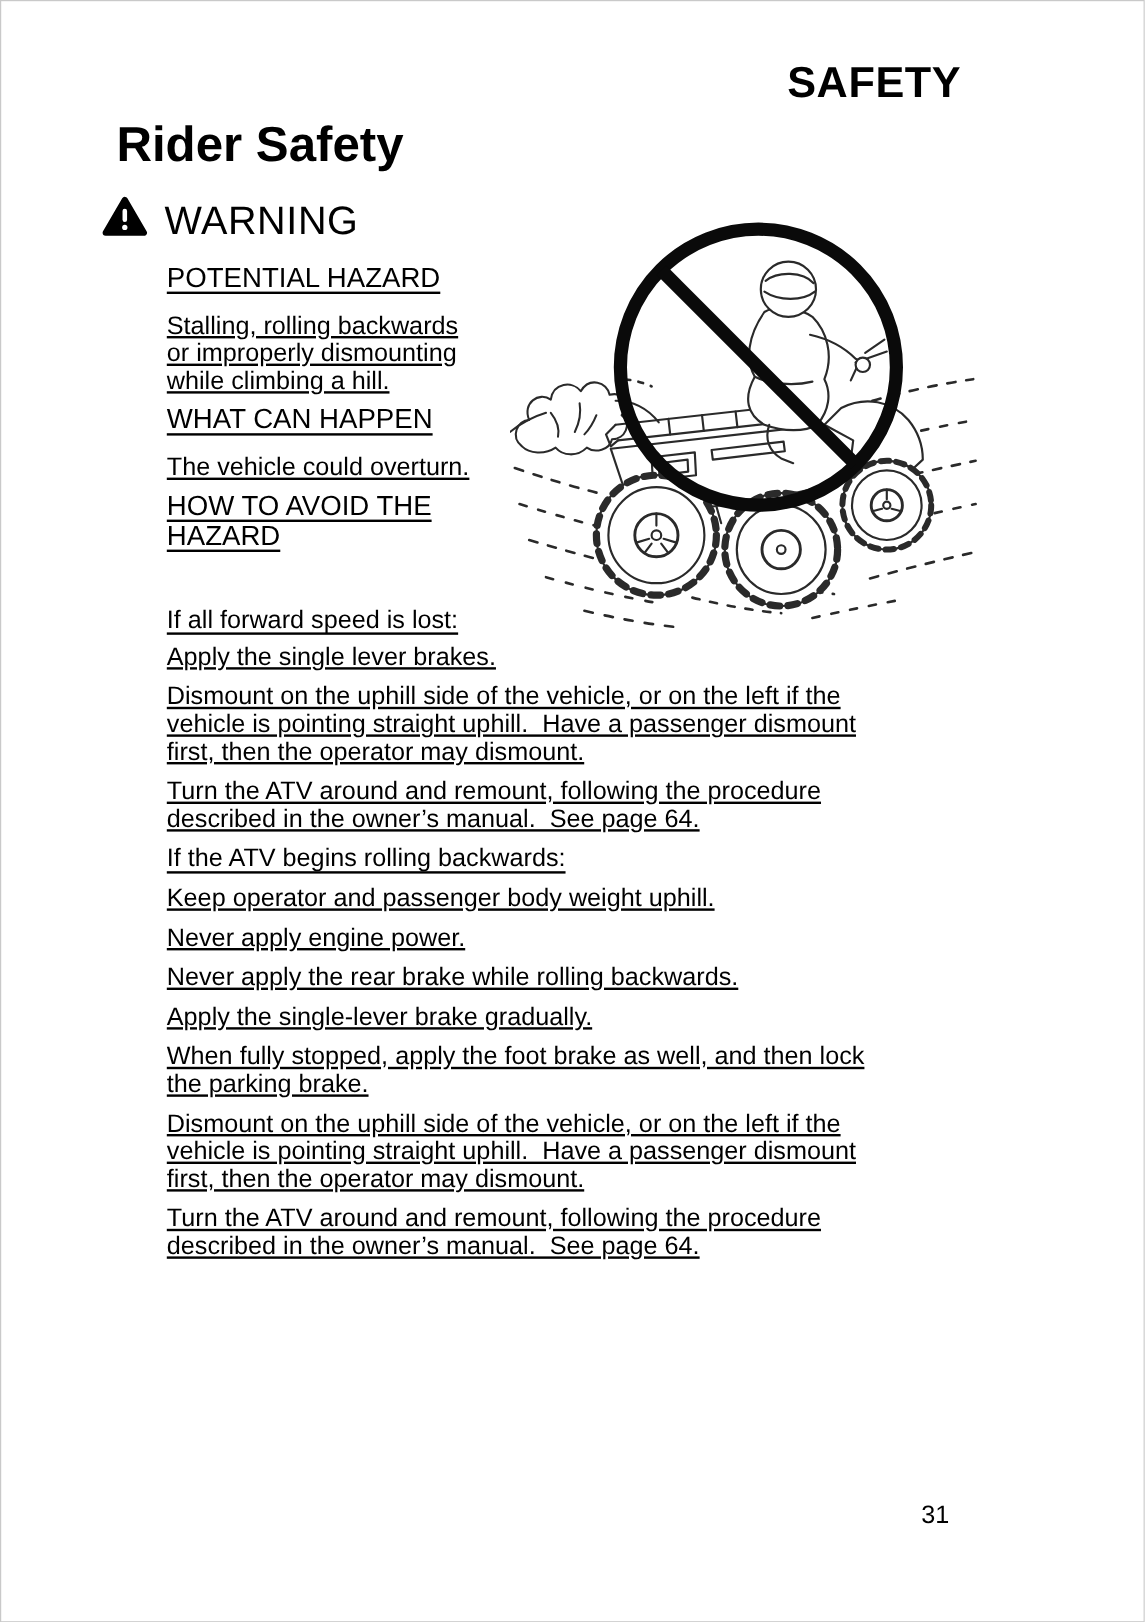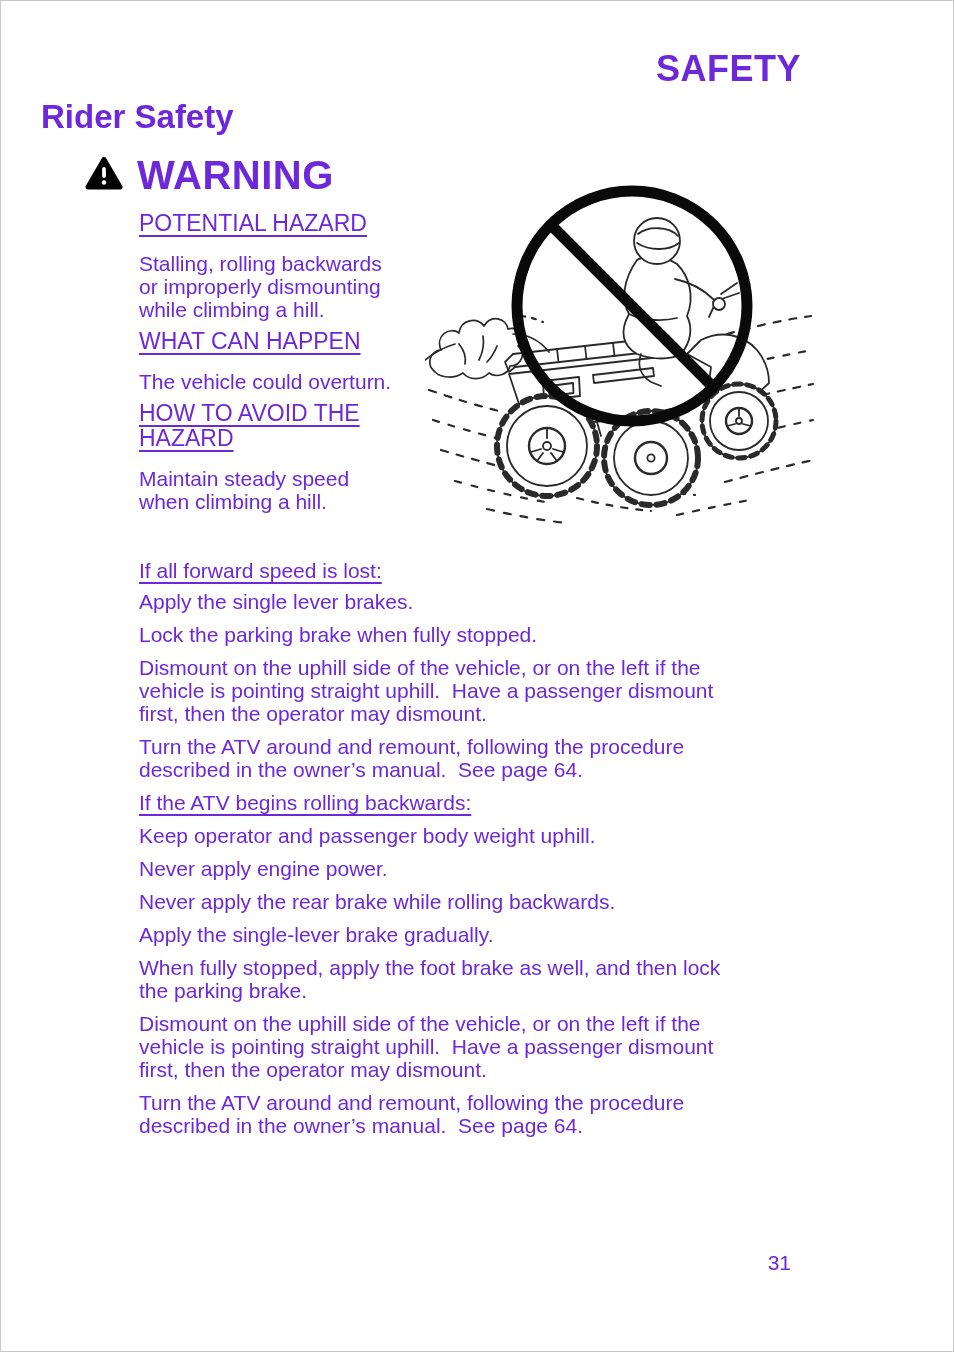--- a/index.html
+++ b/index.html
@@ -1,49 +1,49 @@
 <!DOCTYPE html>
 <html><head>
 <meta charset="utf-8">
 <style>
   html,body{margin:0;padding:0;background:#e8e8e8;}
   .page{
     position:relative;
     width:954px;height:1352px;
     margin:0 auto;
     background:#ffffff;
-    color:#6d28d9;
+    color:#000000;
     font-family:"Liberation Sans","DejaVu Sans",sans-serif;
     box-sizing:border-box;
     border:1px solid #c9c9c9;
     overflow:hidden;
   }
   .safety-header{
     margin:50px 152px 0 0;
     text-align:right;
     font-size:36px;
     font-weight:bold;
     letter-spacing:0.5px;
     line-height:1;
   }
   .rider-safety{
-    margin:13px 0 0 40px;
-    font-size:33px;
+    margin:13px 0 0 96px;
+    font-size:41px;
     font-weight:bold;
     line-height:1;
   }
   .warning-row{
     margin:22px 0 0 84px;
     display:flex;
     align-items:center;
     gap:14px;
   }
   .warning-title{
-    font-size:40px;
-    font-weight:bold;
+    font-size:33px;
+    font-weight:normal;
     letter-spacing:0.5px;
     line-height:1;
     text-align:right;
   }
   .hazard-col{
     margin:16px 0 0 138px;
     width:290px;
   }
   .caps-head{
     font-size:23px;
@@ -52,20 +52,21 @@
     text-decoration:underline;
     text-decoration-thickness:2px;
     text-underline-offset:4px;
     white-space:pre-wrap;
   }
   .body-text{
     font-size:21px;
     line-height:23px;
     margin:0 0 8px 0;
     white-space:pre-wrap;
+    text-decoration:underline;
   }
   .u-sub{
     text-decoration:underline;
     text-decoration-thickness:2px;
     text-underline-offset:4px;
     margin-top:46px;
   }
   .instructions{
     margin:2px 0 0 138px;
     width:680px;
@@ -106,22 +107,20 @@
 
   <div class="hazard-col">
     <div class="caps-head">POTENTIAL HAZARD</div>
     <div class="body-text">Stalling, rolling backwards
 or improperly dismounting
 while climbing a hill.</div>
     <div class="caps-head">WHAT CAN HAPPEN</div>
     <div class="body-text">The vehicle could overturn.</div>
     <div class="caps-head">HOW TO AVOID THE
 HAZARD</div>
-    <div class="body-text">Maintain steady speed
-when climbing a hill.</div>
     <div class="body-text u-sub">If all forward speed is lost:</div>
   </div>
 
   <div class="illustration">
     <svg width="396" height="354" viewBox="0 0 396 354" aria-hidden="true">
 
       <g stroke="#2a2a2a" fill="none" stroke-width="1.7" stroke-linecap="round" stroke-linejoin="round">
         <path d="M0,176 C10,168 20,163 30,160"></path>
         <path d="M88,150 C104,150 116,158 124,168"></path>
         <g stroke-width="2.2">
@@ -209,21 +208,20 @@
 
       <g stroke="#0a0a0a" fill="none" stroke-width="11">
         <circle cx="207" cy="122" r="115"></circle>
         <line x1="126" y1="41" x2="288" y2="203"></line>
       </g>
     </svg>
   </div>
 
   <div class="instructions">
     <div class="body-text">Apply the single lever brakes.</div>
-    <div class="body-text">Lock the parking brake when fully stopped.</div>
     <div class="body-text">Dismount on the uphill side of the vehicle, or on the left if the
 vehicle is pointing straight uphill.  Have a passenger dismount
 first, then the operator may dismount.</div>
     <div class="body-text">Turn the ATV around and remount, following the procedure
 described in the owner’s manual.  See page 64.</div>
     <div class="body-text u-sub">If the ATV begins rolling backwards:</div>
     <div class="body-text">Keep operator and passenger body weight uphill.</div>
     <div class="body-text">Never apply engine power.</div>
     <div class="body-text">Never apply the rear brake while rolling backwards.</div>
     <div class="body-text">Apply the single-lever brake gradually.</div>

